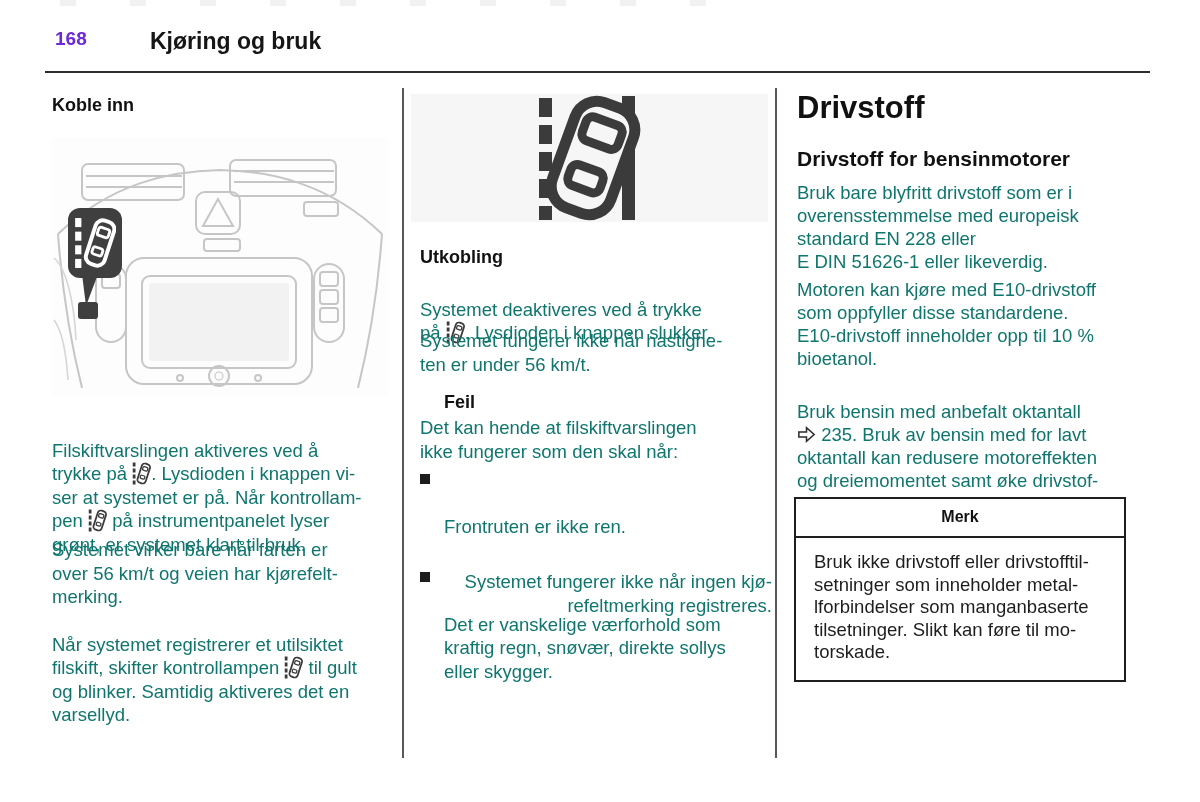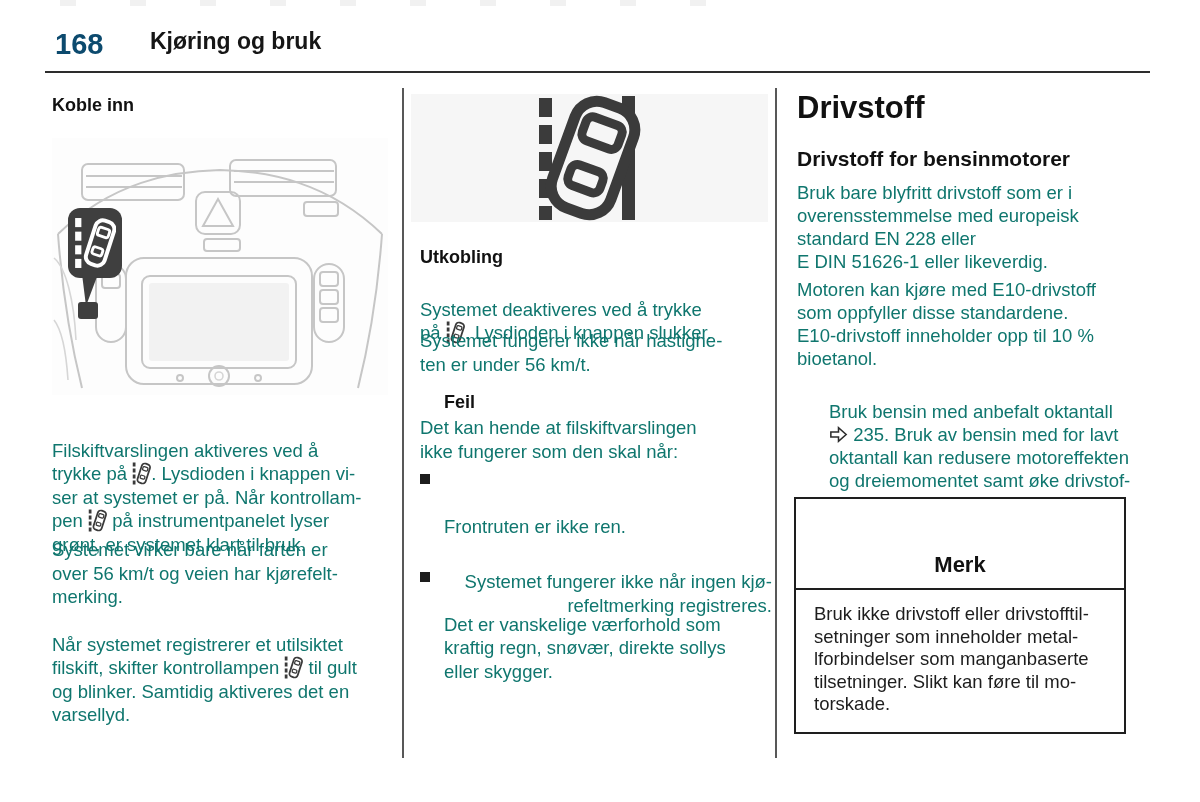--- a/index.html
+++ b/index.html
@@ -8,21 +8,21 @@
     font-family:"Liberation Sans","DejaVu Sans",sans-serif;
     color:#1c1c1c;overflow:hidden;
   }
   .abs{position:absolute;}
   
   .scan-dashes{
     left:60px;top:0;width:660px;height:6px;
     background:repeating-linear-gradient(90deg,#f1f1f1 0 16px,transparent 16px 70px);
   }
   
-  .page-num{left:55px;top:28px;font-size:29px;font-weight:bold;color:#0c4a6e;}
+  .page-num{left:55px;top:28px;font-size:19px;font-weight:bold;color:#6d28d9;}
   .page-title{left:150px;top:28px;font-size:23px;font-weight:bold;color:#161616;}
   .hrule{left:45px;top:71px;width:1105px;height:2px;background:#2d2d2d;}
   .vsep{top:88px;width:2px;height:670px;background:#585858;}
   .vsep1{left:402px;}
   .vsep2{left:775px;}
 
   .h-section{font-size:18px;font-weight:bold;color:#111;line-height:26px;}
   .h-chapter{font-size:31px;font-weight:bold;color:#111;line-height:36px;}
   .h-sub{font-size:21px;font-weight:bold;color:#111;line-height:30px;}
 
@@ -39,22 +39,22 @@
 
   .lane-sm{width:19px;height:23px;vertical-align:-5px;color:#3a3a3a;}
   .arrow-sm{width:19px;height:17px;vertical-align:-2px;}
 
   
   .bullet{position:relative;padding-left:24px;}
   .bullet .sq{position:absolute;left:0;top:6px;width:10px;height:10px;background:#1d1d1d;}
 
   
   .merk-box{left:794px;top:497px;width:328px;border:2px solid #1e1e1e;background:#fff;}
-  .merk-head{border-bottom:2px solid #1e1e1e;text-align:center;font-size:22px;font-weight:bold;
-    padding:9px 0 10px 0;color:#111;margin-top:44px;}
+  .merk-head{border-bottom:2px solid #1e1e1e;text-align:center;font-size:16px;font-weight:bold;
+    padding:9px 0 10px 0;color:#111;}
   .merk-body{padding:13px 12px 16px 18px;font-size:18.5px;line-height:22.5px;white-space:pre-line;color:#1d1d1d;}
   svg{display:block;}
   svg.inline-ic{display:inline-block;}
 </style>
 </head>
 <body>
 
 <svg width="0" height="0" style="position:absolute">
   <symbol id="lane" viewBox="0 0 74 92">
     <g fill="currentColor" stroke="none">
@@ -206,21 +206,21 @@
 <div class="abs body-text col-right" style="left:797px;top:181px;">Bruk bare blyfritt drivstoff som er i
 overensstemmelse med europeisk
 standard EN 228 eller
 E DIN 51626-1 eller likeverdig.</div>
 
 <div class="abs body-text col-right" style="left:797px;top:278px;">Motoren kan kjøre med E10-drivstoff
 som oppfyller disse standardene.
 E10-drivstoff inneholder opp til 10 %
 bioetanol.</div>
 
-<div class="abs body-text col-right" style="left:797px;top:377px;margin-left:32px;">
+<div class="abs body-text col-right" style="left:797px;top:377px;">
   <span>Bruk bensin med anbefalt oktantall
 </span><svg class="arrow-sm inline-ic" viewBox="0 0 22 20">
       <polygon points="2,7 11,7 11,2 20,10 11,18 11,13 2,13" fill="#ffffff" stroke="#2c2c2c" stroke-width="1.8" stroke-linejoin="miter"></polygon>
     </svg><span> 235. Bruk av bensin med for lavt
 oktantall kan redusere motoreffekten
 og dreiemomentet samt øke drivstof-
 forbruket noe.</span>
 </div>
 
 <div class="abs merk-box">

